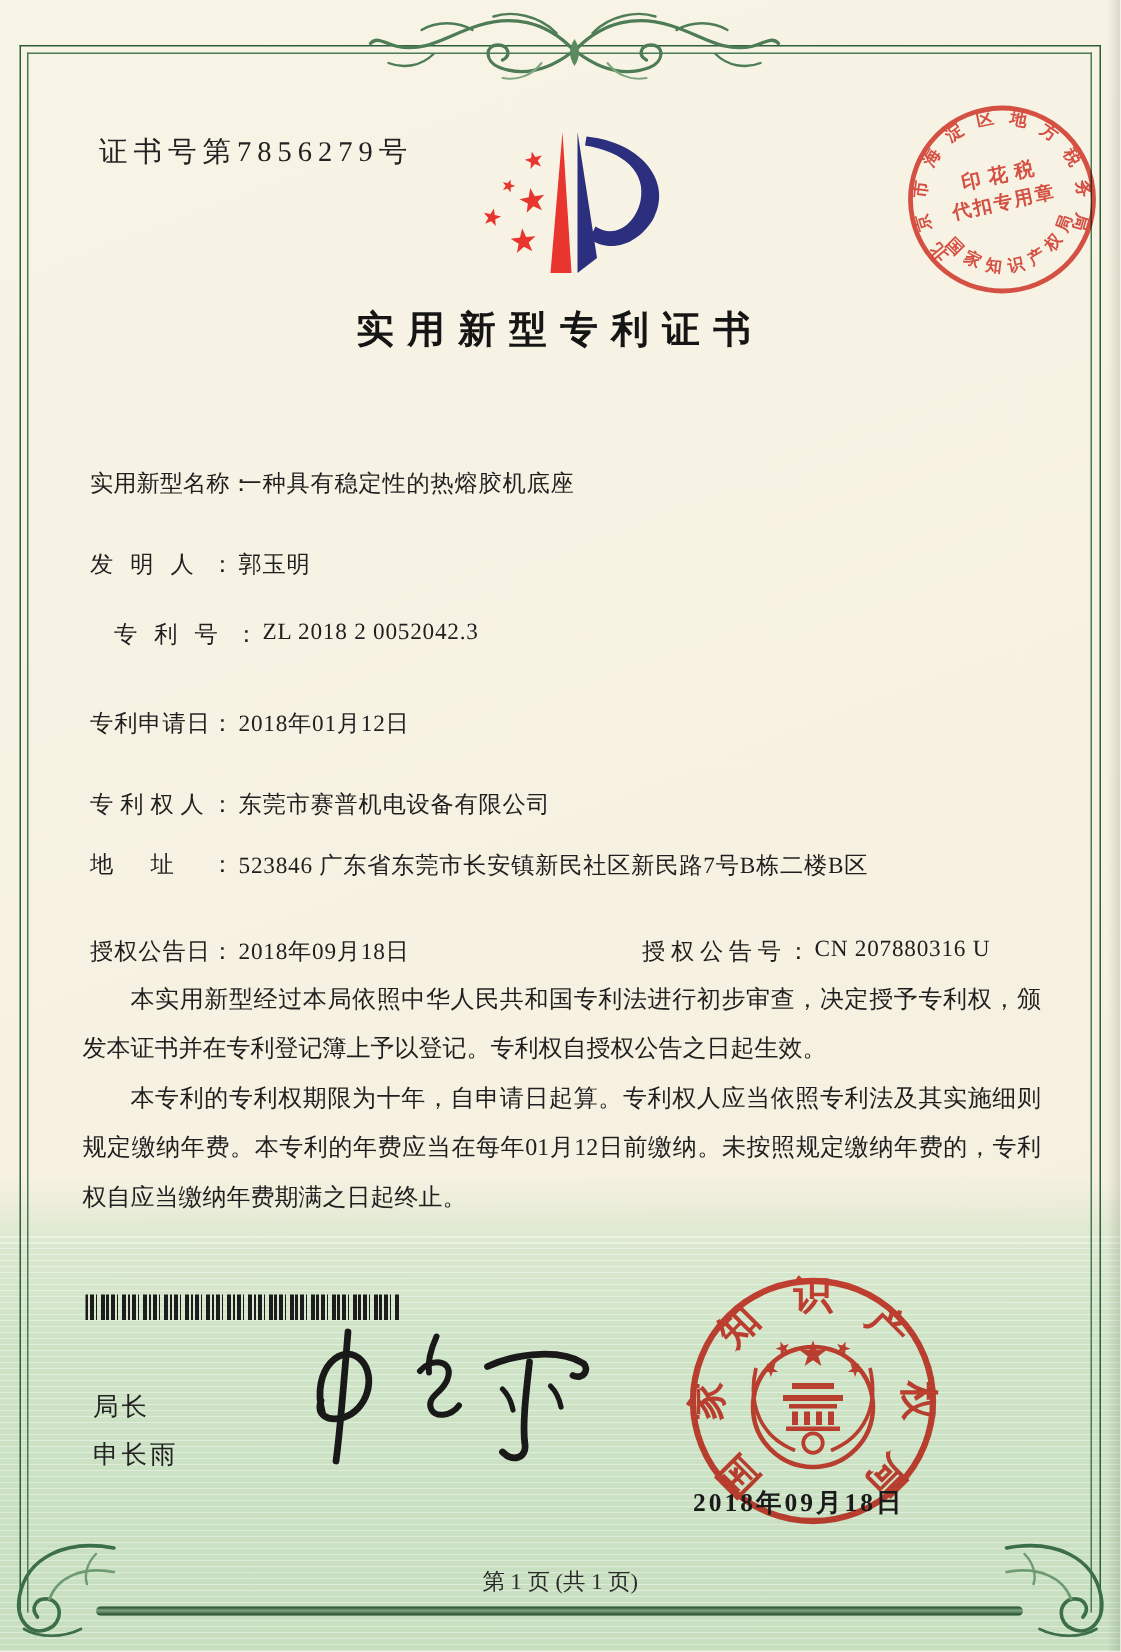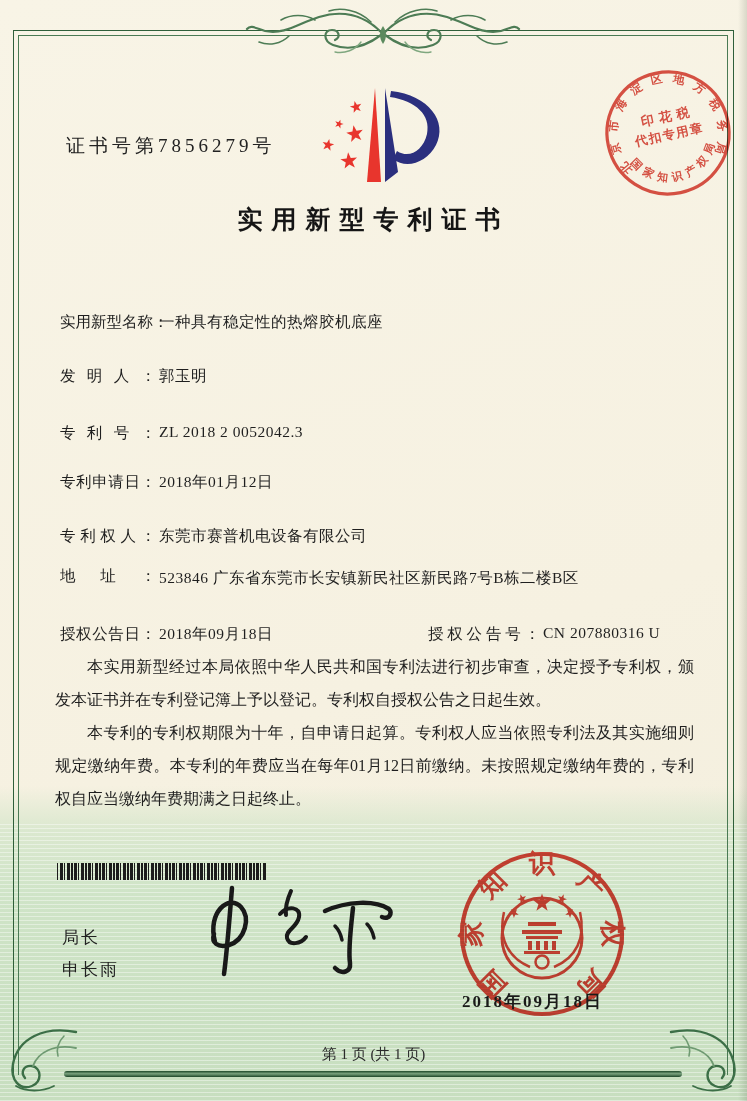--- a/index.html
+++ b/index.html
@@ -16,21 +16,21 @@
     background:repeating-linear-gradient(180deg,rgba(255,255,255,.55) 0 1px,rgba(255,255,255,0) 1px 4px);}
   .edge-shadow{right:0;top:0;width:9px;height:1101px;background:linear-gradient(90deg,rgba(0,0,0,0),rgba(60,70,50,.16));}
   
   .frame-outer{left:13px;top:30px;width:719px;height:1044px;
     border-top:1.5px solid #2f5f3a;border-left:1.5px solid #2f5f3a;border-right:1.5px solid #2f5f3a;}
   .frame-inner{left:18px;top:35px;width:708px;height:1039px;
     border-top:1px solid #4a7a54;border-left:1px solid #4a7a54;border-right:1px solid #4a7a54;}
   .bottom-rule{left:64px;top:1071px;width:618px;height:6px;border-radius:3px;
     background:linear-gradient(180deg,#1d4729,#7ba37f 45%,#1d4729);}
   
-  .cert-no{left:66px;top:88px;font-size:19px;letter-spacing:4px;color:#222;margin-top:45px;}
+  .cert-no{left:66px;top:88px;font-size:19px;letter-spacing:4px;color:#222;}
   .title{left:0;top:203px;width:747px;text-align:center;font-size:25px;font-weight:bold;
     letter-spacing:9px;color:#151515;}
   
   .field-row{left:60px;width:640px;font-size:15.5px;}
   .flabel{display:inline-block;width:96px;text-align:justify;text-align-last:justify;
     vertical-align:top;white-space:nowrap;}
   .fvalue{display:inline-block;margin-left:3px;vertical-align:top;letter-spacing:.5px;}
   .fvalue-wrap{max-width:538px;line-height:23px;}
   .grant-pair{position:absolute;left:368px;top:0;white-space:nowrap;}
   .grant-label{display:inline-block;width:112px;text-align:justify;text-align-last:justify;}
@@ -145,21 +145,21 @@
 </svg>
 
 <div class="abs title">实用新型专利证书</div>
 
 <div class="abs field-row" style="top:312px;">
   <span class="flabel">实用新型名称：</span><span class="fvalue">一种具有稳定性的热熔胶机底座</span>
 </div>
 <div class="abs field-row" style="top:366px;text-decoration:underline;">
   <span class="flabel">发明人：</span><span class="fvalue">郭玉明</span>
 </div>
-<div class="abs field-row" style="top:423px;">
+<div class="abs field-row" style="top:413px;margin-left:16px;">
   <span class="flabel">专利号：</span><span class="fvalue">ZL 2018 2 0052042.3</span>
 </div>
 <div class="abs field-row" style="top:472px;">
   <span class="flabel">专利申请日：</span><span class="fvalue">2018年01月12日</span>
 </div>
 <div class="abs field-row" style="top:526px;">
   <span class="flabel">专利权人：</span><span class="fvalue">东莞市赛普机电设备有限公司</span>
 </div>
 <div class="abs field-row" style="top:566px;">
   <span class="flabel">地址：</span><span class="fvalue fvalue-wrap">523846 广东省东莞市长安镇新民社区新民路7号B栋二楼B区</span>

